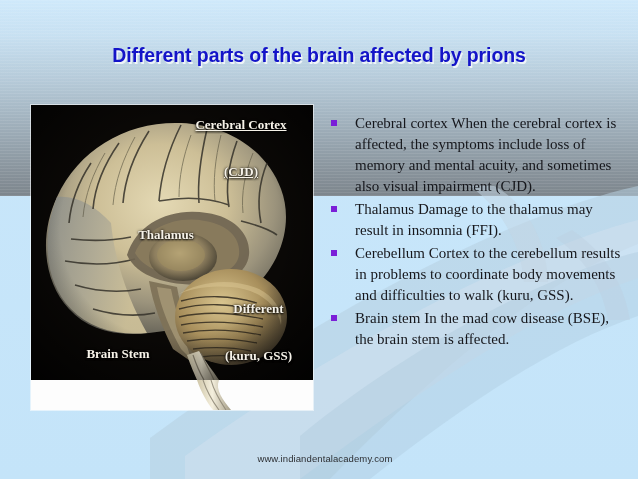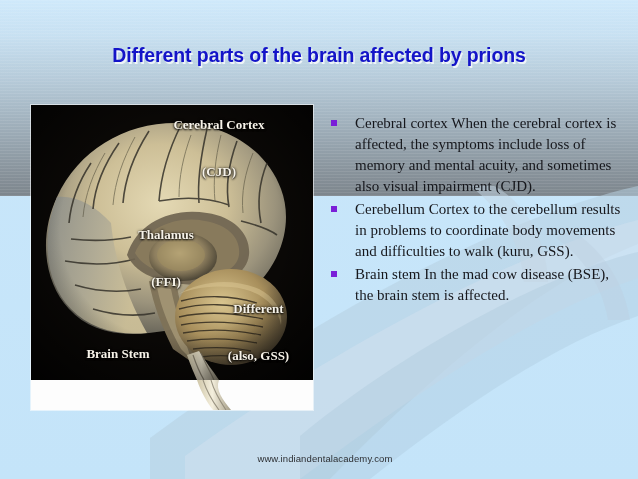--- a/index.html
+++ b/index.html
@@ -116,21 +116,21 @@
     font-family: "Liberation Serif", serif;
     font-weight: bold;
     font-size: 13px;
     line-height: 15px;
     text-align: center;
     text-shadow: 0 1px 2px rgba(0,0,0,0.95), 0 0 3px rgba(0,0,0,0.9);
     white-space: nowrap;
   }
   .brain-label .sub { display: block; margin-top: 32px; }
 
-  #label-cortex     { left: 118px; top: 12px;  width: 140px; }
+  #label-cortex     { left: 140px; top: 12px;  width: 140px; text-decoration: underline; }
   #label-thalamus   { left: 75px;  top: 122px; width: 120px; font-family: Liberation Serif, serif; }
   #label-cerebellum { left: 165px; top: 196px; width: 125px; }
   #label-brainstem  { left: 22px;  top: 241px; width: 130px; }
 
   
   #bullets {
     position: absolute;
     left: 328px;
     top: 113px;
     width: 296px;
@@ -295,26 +295,25 @@
         <rect x="0" y="0" width="282" height="275" fill="url(#vignette)"></rect>
       </svg>
 
       <div class="brain-label" id="label-cortex">
         <span>Cerebral Cortex</span>
         <span class="sub">(CJD)</span>
       </div>
 
       <div class="brain-label" id="label-thalamus">
         <span>Thalamus</span>
-        <span class="sub">(FFI)</span>
       </div>
 
       <div class="brain-label" id="label-cerebellum">
         <span>Different</span>
-        <span class="sub">(also, GSS)</span>
+        <span class="sub">(kuru, GSS)</span>
       </div>
 
       <div class="brain-label" id="label-brainstem">
         <span>Brain Stem</span>
         <span class="sub">(BSE)</span>
       </div>
     </div>
 
     <div id="brain-white-strip">
       <svg width="282" height="30" viewBox="0 0 282 30">
@@ -334,20 +333,24 @@
     </div>
   </div>
 
   <div id="bullets">
     <div class="bullet-row">
       <span class="bullet-marker"></span>
       <span class="bullet-text">Cerebral cortex When the cerebral cortex is affected, the symptoms include loss of memory and mental acuity, and sometimes also visual impairment (CJD).</span>
     </div>
     <div class="bullet-row">
       <span class="bullet-marker"></span>
+      <span class="bullet-text">Thalamus Damage to the thalamus may result in insomnia (FFI).</span>
+    </div>
+    <div class="bullet-row">
+      <span class="bullet-marker"></span>
       <span class="bullet-text">Cerebellum Cortex to the cerebellum results in problems to coordinate body movements and difficulties to walk (kuru, GSS).</span>
     </div>
     <div class="bullet-row">
       <span class="bullet-marker"></span>
       <span class="bullet-text">Brain stem In the mad cow disease (BSE), the brain stem is affected.</span>
     </div>
   </div>
 
   <div id="footer">www.indiandentalacademy.com</div>
 

